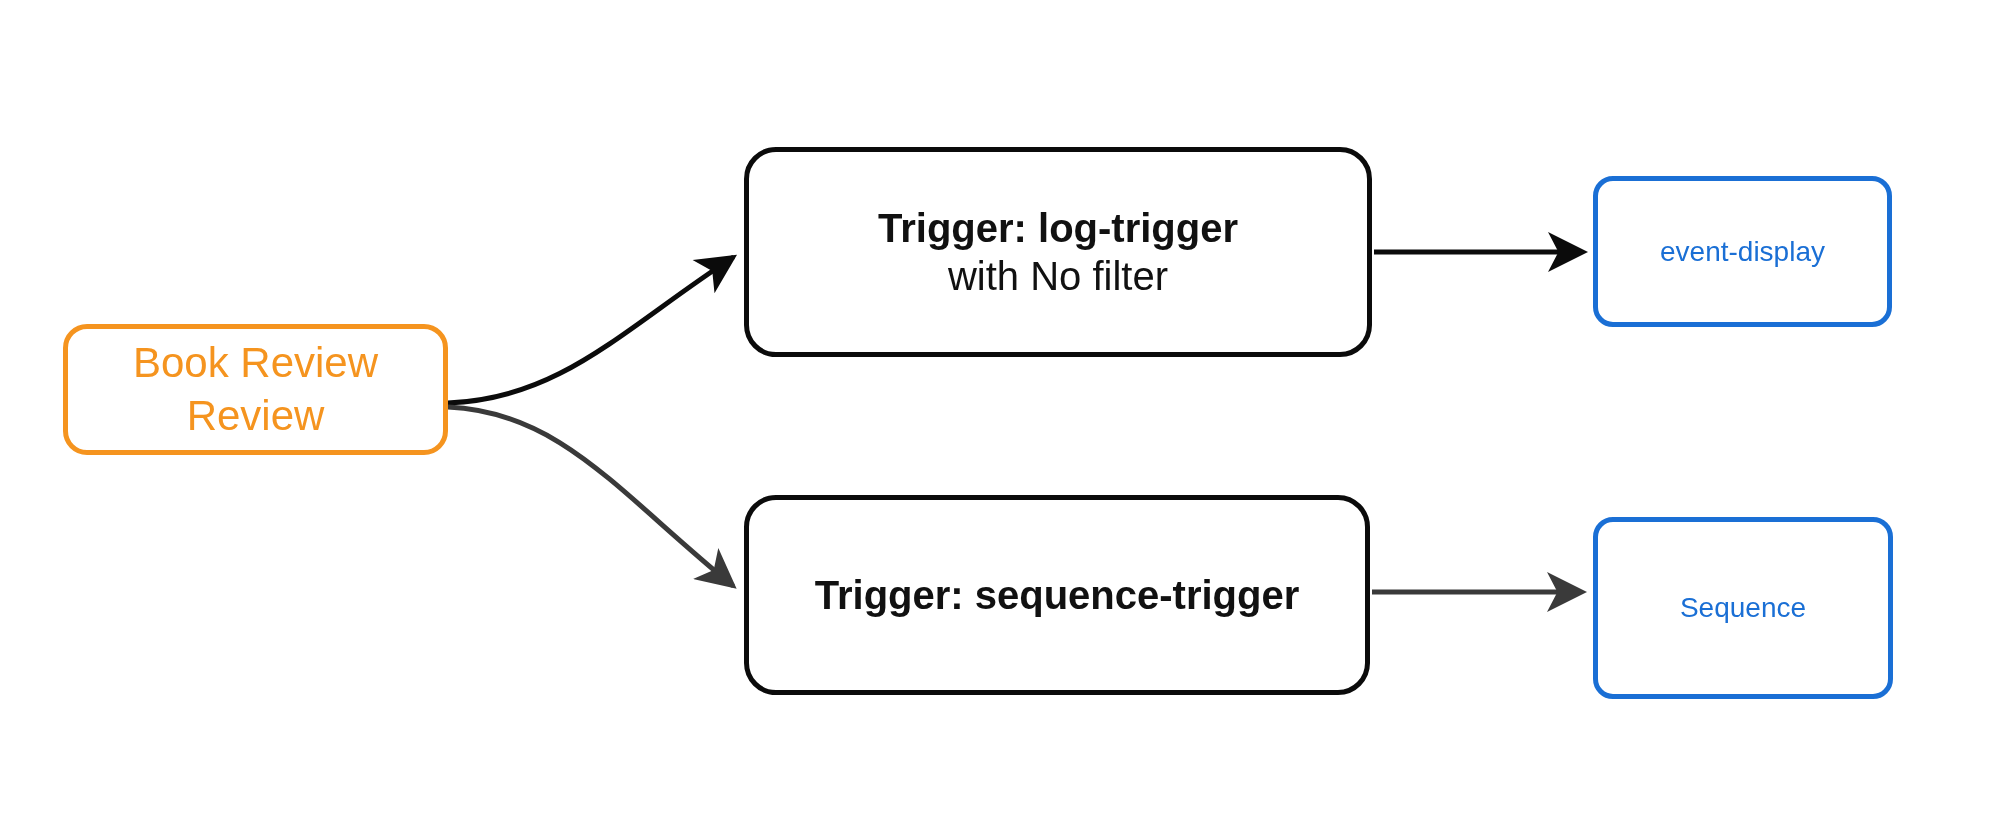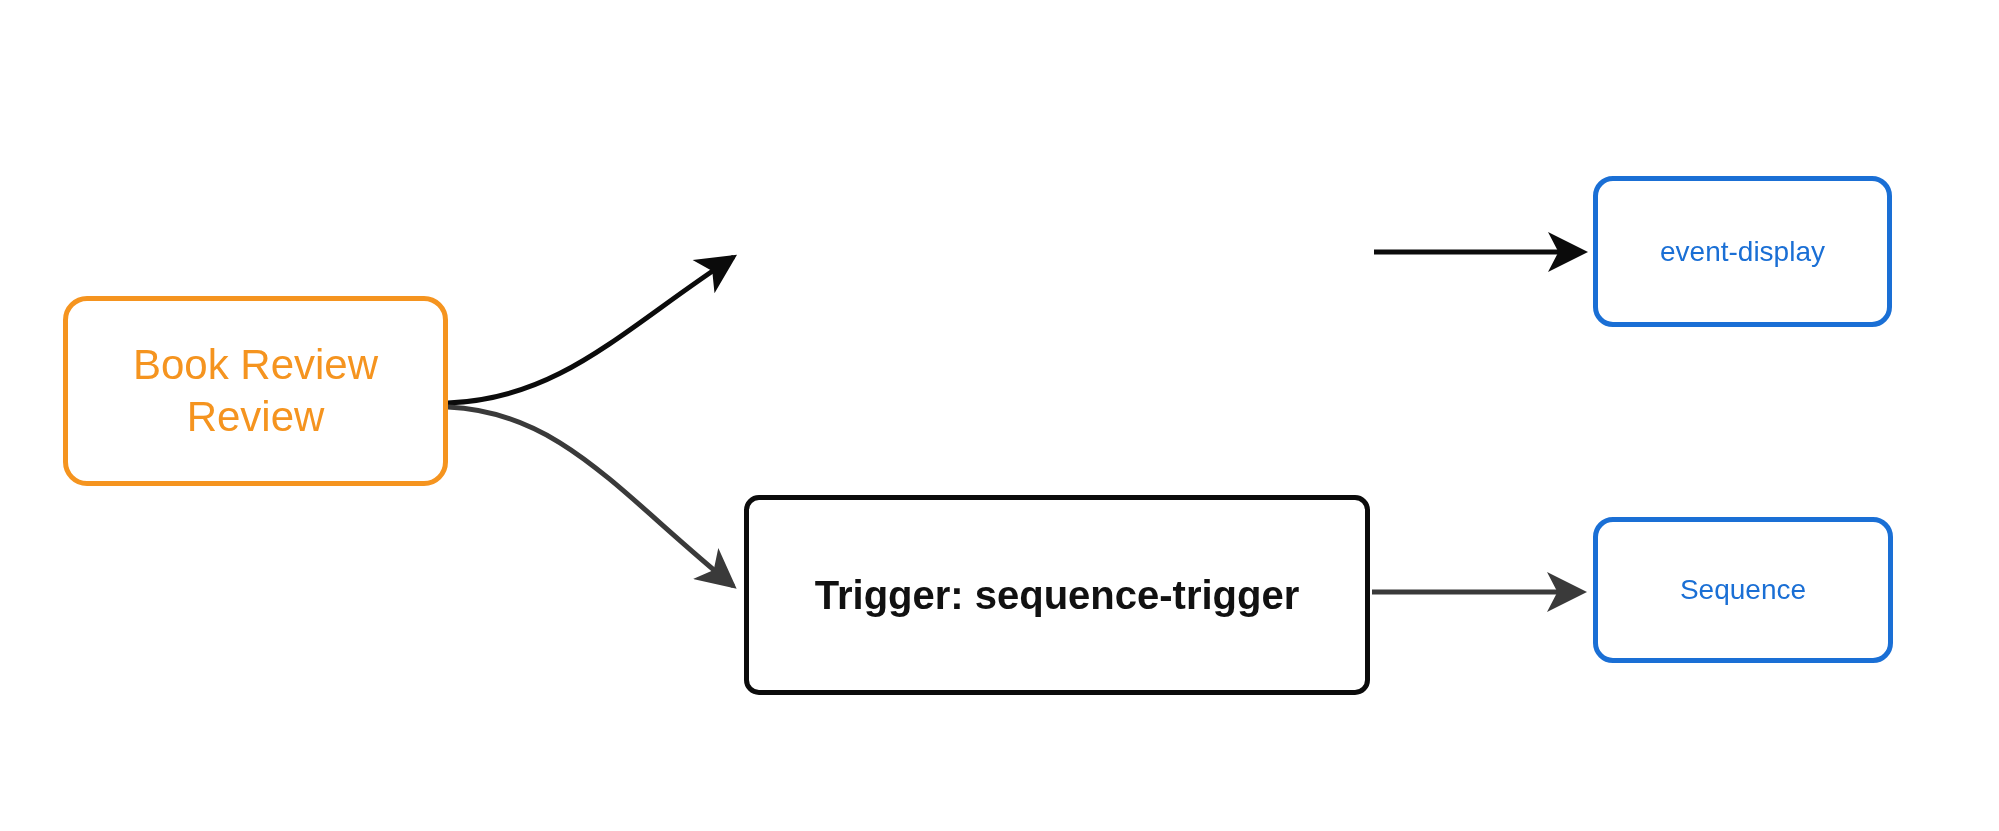--- a/index.html
+++ b/index.html
@@ -22,43 +22,43 @@
     position:absolute;
     box-sizing:border-box;
     background:#ffffff;
     display:flex;
     flex-direction:column;
     align-items:center;
     justify-content:center;
     text-align:center;
   }
   .node-broker{
-    left:63px;top:296px;width:385px;height:190px;
+    left:63px;top:324px;width:385px;height:131px;
     border:5px solid var(--orange);
     border-radius:24px;
     color:var(--orange);
     font-size:42px;line-height:1.24;text-align:center;
   }
   .node-trigger{
     border:5px solid var(--ink);
     border-radius:32px;
     color:var(--node-text);
     font-size:40px;line-height:1.2;
   }
   .node-trigger .title{font-weight:bold;}
   .node-log-trigger{left:744px;top:147px;width:628px;height:210px;}
-  .node-sequence-trigger{left:744px;top:495px;width:626px;height:200px;border-radius:15px;}
+  .node-sequence-trigger{left:744px;top:495px;width:626px;height:200px;}
   .node-output{
     border:5px solid var(--blue);
     border-radius:20px;
     color:var(--blue);
     font-size:28px;line-height:1.2;
   }
   .node-event-display{left:1593px;top:176px;width:299px;height:151px;}
-  .node-sequence{left:1593px;top:517px;width:300px;height:146px;}
+  .node-sequence{left:1593px;top:517px;width:300px;height:182px;}
 </style>
 </head>
 <body>
 
 <div class="canvas">
 
   <svg class="edges" viewBox="0 0 1999 831" xmlns="http://www.w3.org/2000/svg">
     <defs>
       <marker id="ah-black" viewBox="0 0 10 10" refX="8.5" refY="5" markerWidth="10" markerHeight="8" orient="auto-start-reverse">
         <path d="M0,0 L10,5 L0,10 L2.6,5 z" fill="#0b0b0b"></path>
@@ -71,20 +71,24 @@
     <path d="M448,407 C560,412 618,492 732,585" fill="none" stroke="#3a3a3a" stroke-width="5" stroke-linecap="round" marker-end="url(#ah-gray)"></path>
     <path d="M1374,252 L1582,252" fill="none" stroke="#0b0b0b" stroke-width="5" marker-end="url(#ah-black)"></path>
     <path d="M1372,592 L1581,592" fill="none" stroke="#3a3a3a" stroke-width="5" marker-end="url(#ah-gray)"></path>
   </svg>
 
   <div class="node node-broker">
     <div>Book Review</div>
     <div>Review</div>
   </div>
 
+  <div class="node node-trigger node-log-trigger">
+    <div class="title">Trigger: log-trigger</div>
+    <div class="subtitle">with No filter</div>
+  </div>
 
   <div class="node node-trigger node-sequence-trigger">
     <div class="title">Trigger: sequence-trigger</div>
   </div>
 
   <div class="node node-output node-event-display">
     <div>event-display</div>
   </div>
 
   <div class="node node-output node-sequence">

